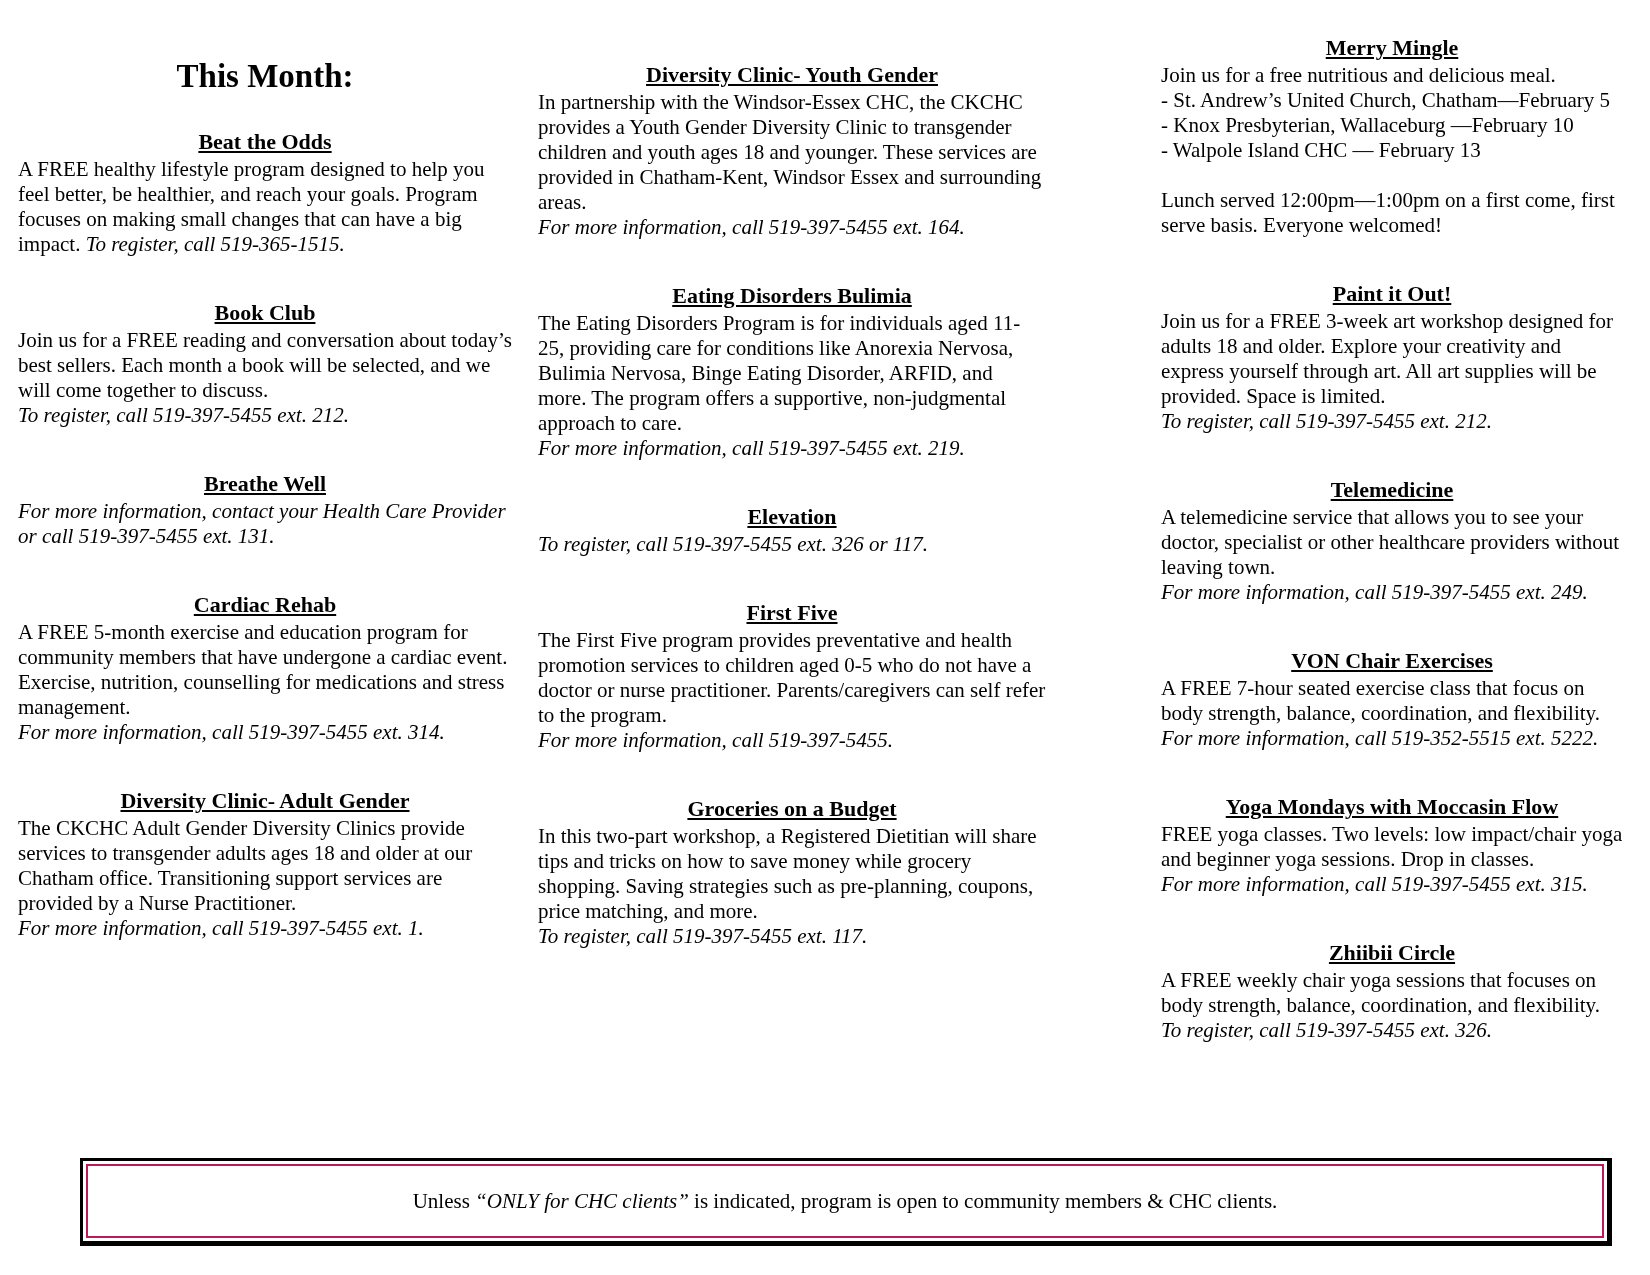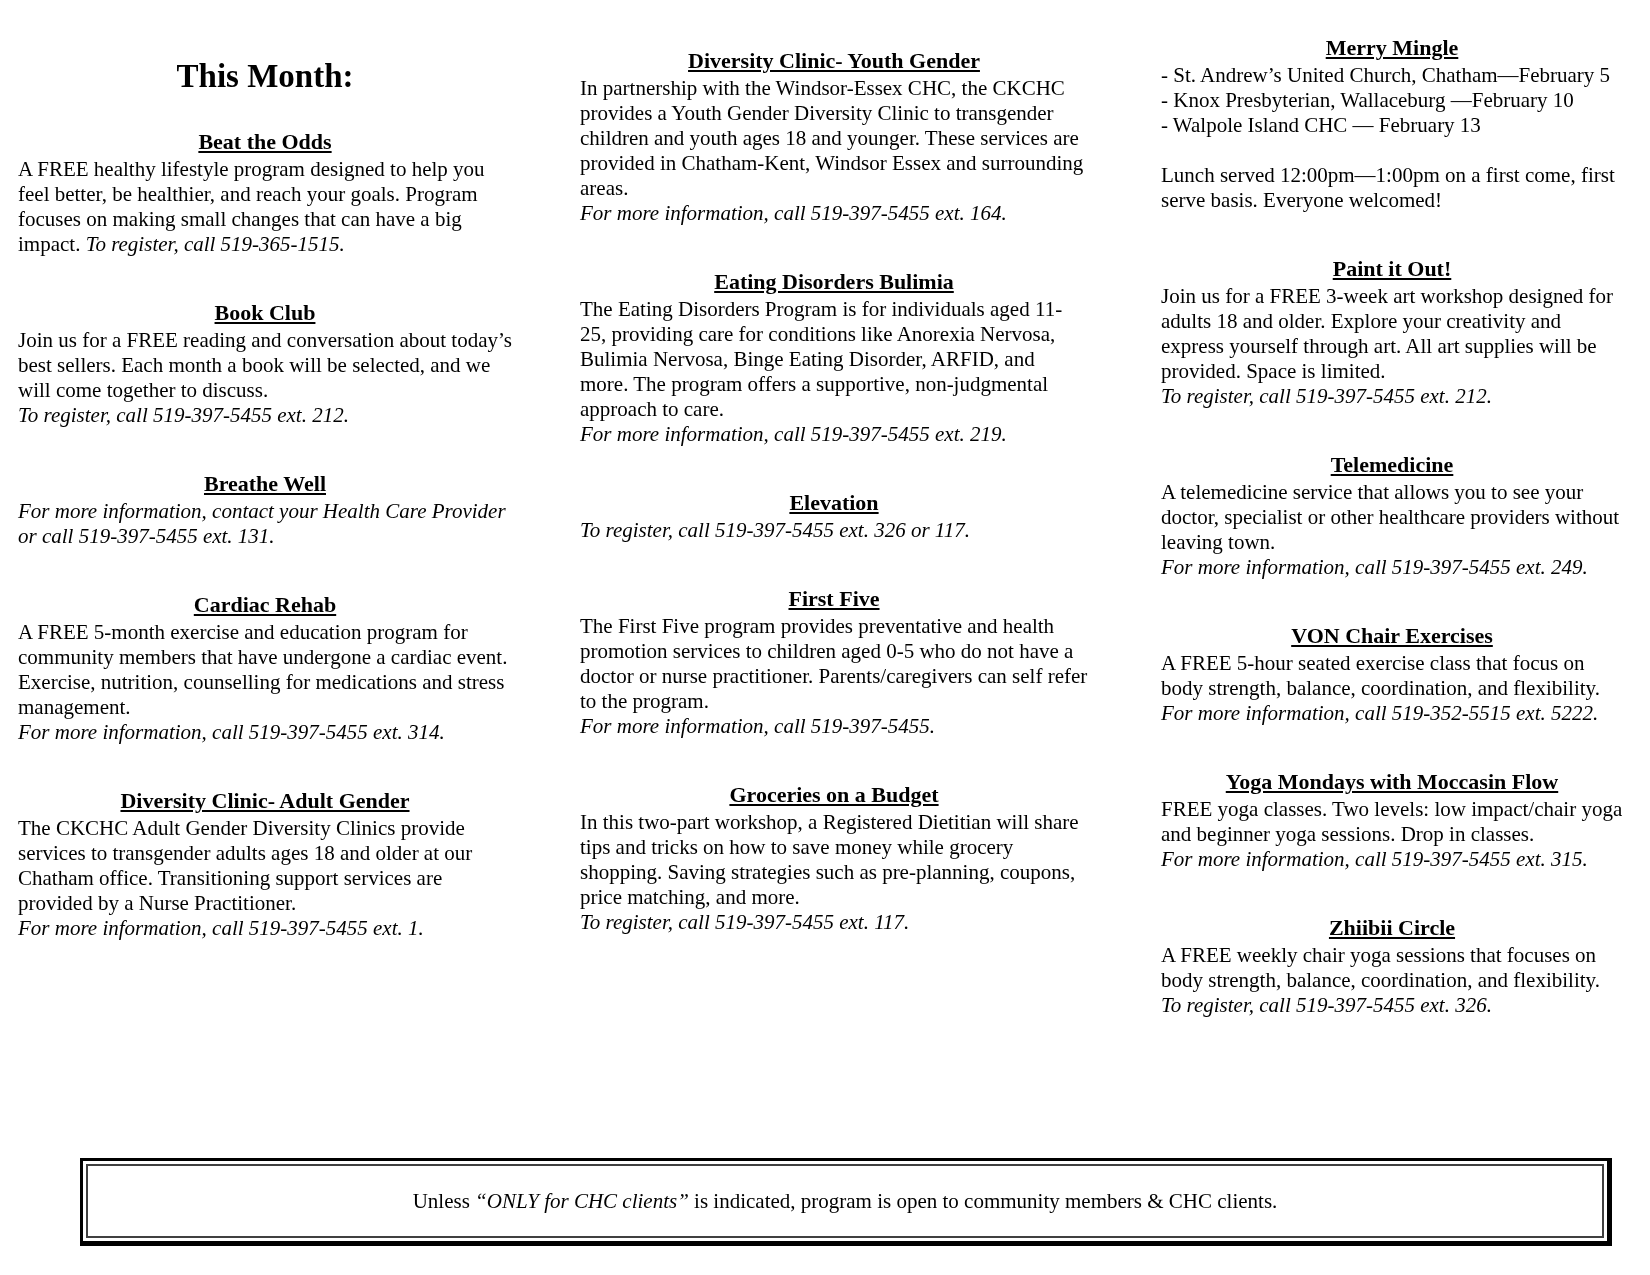--- a/index.html
+++ b/index.html
@@ -7,21 +7,21 @@
     position: relative;
     width: 1650px;
     height: 1275px;
     background: #ffffff;
     color: #000000;
     font-family: "Liberation Serif", "DejaVu Serif", serif;
     overflow: hidden;
   }
   .column { position: absolute; }
   #col-left   { left: 18px;   top: 58px;  width: 494px; }
-  #col-middle { left: 538px;  top: 48px;  width: 508px; margin-left: 42px; }
+  #col-middle { left: 538px;  top: 62px;  width: 508px; }
   #col-right  { left: 1118px; top: 35px;  width: 462px; margin-left: 43px; }
 
   .page-title {
     font-size: 33px;
     font-weight: bold;
     text-align: center;
     margin: 0 0 34px 0;
   }
   .section { margin: 0 0 43px 0; }
   .section-title {
@@ -47,21 +47,21 @@
     width: 1532px;
     height: 88px;
     box-sizing: border-box;
     border: 3px solid #000;
     border-right-width: 5px;
     border-bottom-width: 5px;
     padding: 3px;
   }
   #note-box-inner {
     box-sizing: border-box;
-    border: 2px solid #404040;
+    border: 2px solid #be185d;
     width: 100%;
     height: 100%;
     display: flex;
     align-items: center;
     justify-content: center;
     font-size: 21px;
     text-align: center;
   }
   #note-box-inner em { font-style: italic; }
 </style>
@@ -117,38 +117,39 @@
       </section>
       <section class="section">
         <div class="section-title">Groceries on a Budget</div>
         <div class="para"><span>In this two-part workshop, a Registered Dietitian will share tips and tricks on how to save money while grocery shopping. Saving strategies such as pre-planning, coupons, price matching, and more.</span></div>
         <div class="para"><em>To register, call 519-397-5455 ext. 117.</em></div>
       </section>
     </div>
   <div class="column" id="col-right">
       <section class="section">
         <div class="section-title">Merry Mingle</div>
+        <div class="para"><span>Join us for a free nutritious and delicious meal.</span></div>
         <div class="para nowrap"><span>- St. Andrew’s United Church, Chatham—February 5</span></div>
         <div class="para nowrap"><span>- Knox Presbyterian, Wallaceburg —February 10</span></div>
         <div class="para nowrap"><span>- Walpole Island CHC — February 13</span></div>
         <div class="para gap"><span>Lunch served 12:00pm—1:00pm on a first come, first serve basis. Everyone welcomed!</span></div>
       </section>
       <section class="section">
         <div class="section-title">Paint it Out!</div>
         <div class="para"><span>Join us for a FREE 3-week art workshop designed for adults 18 and older. Explore your creativity and express yourself through art. All art supplies will be provided. Space is limited.</span></div>
         <div class="para"><em>To register, call 519-397-5455 ext. 212.</em></div>
       </section>
       <section class="section">
         <div class="section-title">Telemedicine</div>
         <div class="para"><span>A telemedicine service that allows you to see your doctor, specialist or other healthcare providers without leaving town.</span></div>
         <div class="para"><em>For more information, call 519-397-5455 ext. 249.</em></div>
       </section>
       <section class="section">
         <div class="section-title">VON Chair Exercises</div>
-        <div class="para"><span>A FREE 5-hour seated exercise class that focus on body strength, balance, coordination, and flexibility.</span></div>
+        <div class="para"><span>A FREE 7-hour seated exercise class that focus on body strength, balance, coordination, and flexibility.</span></div>
         <div class="para"><em>For more information, call 519-352-5515 ext. 5222.</em></div>
       </section>
       <section class="section">
         <div class="section-title">Yoga Mondays with Moccasin Flow</div>
         <div class="para"><span>FREE yoga classes. Two levels: low impact/chair yoga and beginner yoga sessions. Drop in classes.</span></div>
         <div class="para"><em>For more information, call 519-397-5455 ext. 315.</em></div>
       </section>
       <section class="section">
         <div class="section-title">Zhiibii Circle</div>
         <div class="para"><span>A FREE weekly chair yoga sessions that focuses on body strength, balance, coordination, and flexi­bility.</span></div>

